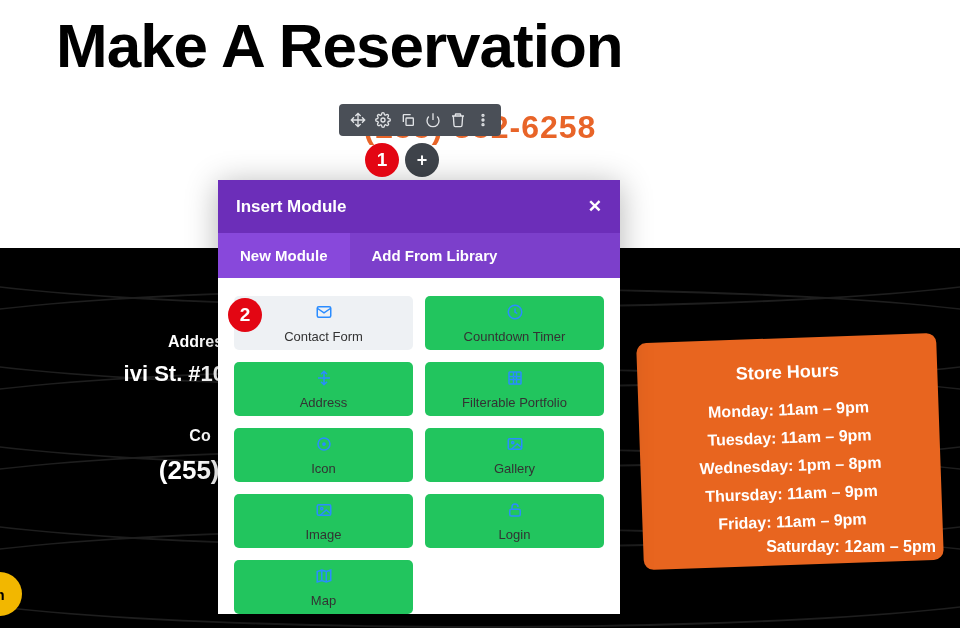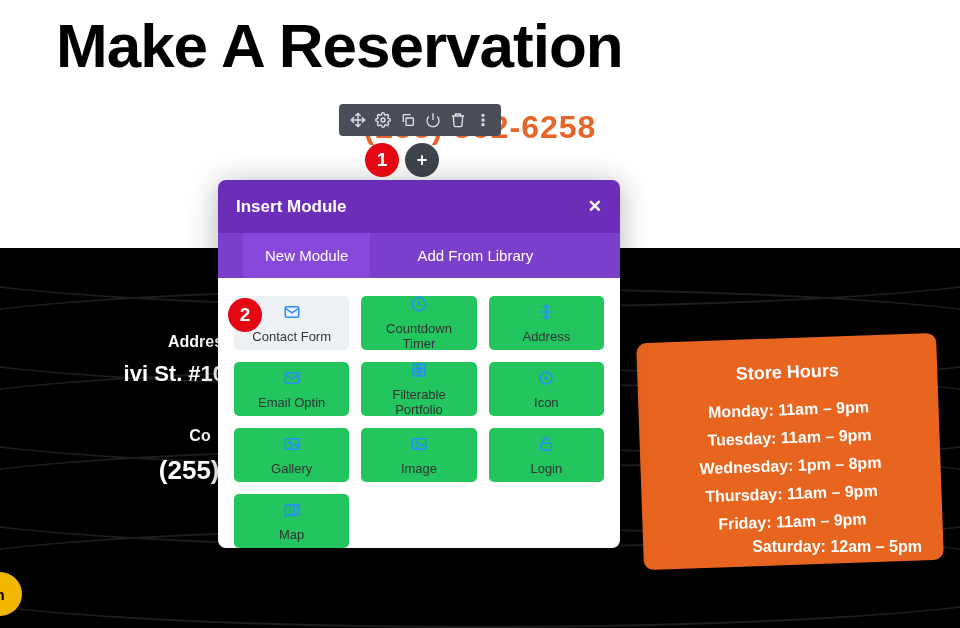--- a/index.html
+++ b/index.html
@@ -14,37 +14,37 @@
 .wave.w4 { top: 200px; }
 .wave.w5 { top: 280px; }
 .dark-content { position: relative; z-index: 1; color: #fff; }
 .left-col { position: absolute; left: 0; top: 85px; width: 400px; text-align: center; }
 .label-small { font-size: 16px; font-weight: 600; margin-bottom: 10px; }
 .address-big { font-size: 22px; font-weight: 800; margin-bottom: 40px; }
 .phone-big { font-size: 26px; font-weight: 800; }
 .orange-card { position: absolute; right: 20px; top: 90px; width: 300px; background: #e8651f; border-radius: 10px; transform: rotate(-2deg); padding: 24px 20px; color: #fff; text-align: center; }
 .orange-title { font-size: 18px; font-weight: 700; margin-bottom: 18px; }
 .hour-line { font-size: 16px; font-weight: 600; margin-bottom: 10px; }
-.extra-hours { position: absolute; right: 38px; top: 290px; text-align: center; color: #fff; }
+.extra-hours { position: absolute; right: 24px; top: 290px; text-align: center; color: #fff; }
 .extra-hours .hour-line { font-weight: 700; }
 .yellow-circle { position: absolute; left: -22px; bottom: 12px; width: 44px; height: 44px; border-radius: 50%; background: #f2b700; color: #000; font-weight: 700; display: flex; align-items: center; justify-content: center; font-size: 15px; }
 .toolbar { position: absolute; top: 104px; left: 339px; width: 162px; height: 32px; background: #4a4f57; border-radius: 4px; display: flex; align-items: center; justify-content: space-around; padding: 0 6px; z-index: 5; }
 .toolbar-icon { width: 18px; height: 18px; display: flex; align-items: center; justify-content: center; color: #e1e3e6; cursor: pointer; }
 .toolbar-icon svg { width: 16px; height: 16px; stroke: currentColor; fill: none; stroke-width: 2; }
 .add-circle { position: absolute; top: 143px; left: 405px; width: 34px; height: 34px; border-radius: 50%; background: #3f444b; color: #fff; display: flex; align-items: center; justify-content: center; z-index: 5; font-size: 18px; font-weight: 700; cursor: pointer; }
 .badge { position: absolute; width: 34px; height: 34px; border-radius: 50%; background: #e30613; color: #fff; font-size: 19px; font-weight: 700; display: flex; align-items: center; justify-content: center; z-index: 20; }
 .badge.b1 { top: 143px; left: 365px; }
 .badge.b2 { top: 298px; left: 228px; }
-.modal { position: absolute; top: 180px; left: 218px; width: 402px; background: #fff; border-radius: 8px; box-shadow: 0 4px 30px rgba(0,0,0,0.3); z-index: 10; overflow: hidden; }
+.modal { position: absolute; top: 180px; left: 218px; width: 402px; background: #fff; border-radius: 0; box-shadow: 0 4px 30px rgba(0,0,0,0.3); z-index: 10; overflow: hidden; }
 .modal-header { background: #6c2eb9; color: #fff; font-size: 17px; font-weight: 700; padding: 16px 18px; display: flex; justify-content: space-between; align-items: center; }
 .close-icon { cursor: pointer; font-size: 17px; }
 .modal-tabs { display: flex; background: #7c3fcb; }
-.modal-tab { flex: 0 0 auto; padding: 14px 22px; color: #fff; font-weight: 400; font-size: 15px; cursor: pointer; margin-left: 25px; }
+.modal-tab { flex: 0 0 auto; padding: 14px 22px; color: #fff; font-weight: 700; font-size: 15px; cursor: pointer; }
 .modal-tab.active { background: #8848db; }
-.modal-grid { padding: 18px 16px 0 16px; display: grid; grid-template-columns: 1fr 1fr 1fr; gap: 12px; max-height: 336px; overflow: hidden; }
+.modal-grid { padding: 18px 16px 0 16px; display: grid; grid-template-columns: 1fr 1fr; gap: 12px; max-height: 336px; overflow: hidden; }
 .module-card { background: #22c55e; border-radius: 5px; padding: 12px 8px; text-align: center; cursor: pointer; display: flex; flex-direction: column; align-items: center; justify-content: center; height: 54px; }
 .module-card.selected { background: #eef1f4; }
 .module-icon { color: #2a8cff; margin-bottom: 4px; }
 .module-icon svg { width: 18px; height: 18px; stroke: currentColor; fill: none; stroke-width: 2; }
 .module-label { font-size: 13px; color: #333; font-weight: 500; }
 </style>
 </head>
 <body>
 
 <h1 class="page-title">Make A Reservation</h1>
@@ -144,27 +144,20 @@
         <div class="module-label">Countdown Timer</div>
       </div>
       <div class="module-card">
         <div class="module-icon"><svg viewBox="0 0 24 24">
             <path d="M12 3v18M8 7l4-4 4 4M8 17l4 4 4-4M4 12h16"></path>
           </svg></div>
         <div class="module-label">Address</div>
       </div>
       <div class="module-card">
         <div class="module-icon"><svg viewBox="0 0 24 24">
-            <rect x="3" y="5" width="18" height="14" rx="2"></rect>
-            <path d="M3 7l9 6 9-6"></path>
-          </svg></div>
-        <div class="module-label">Email Optin</div>
-      </div>
-      <div class="module-card">
-        <div class="module-icon"><svg viewBox="0 0 24 24">
             <rect x="4" y="4" width="16" height="16" rx="1"></rect>
             <path d="M4 10h16M4 14h16M10 4v16M14 4v16"></path>
           </svg></div>
         <div class="module-label">Filterable Portfolio</div>
       </div>
       <div class="module-card">
         <div class="module-icon"><svg viewBox="0 0 24 24">
             <circle cx="12" cy="12" r="8"></circle>
             <circle cx="12" cy="12" r="1.5" fill="currentColor"></circle>
           </svg></div>

